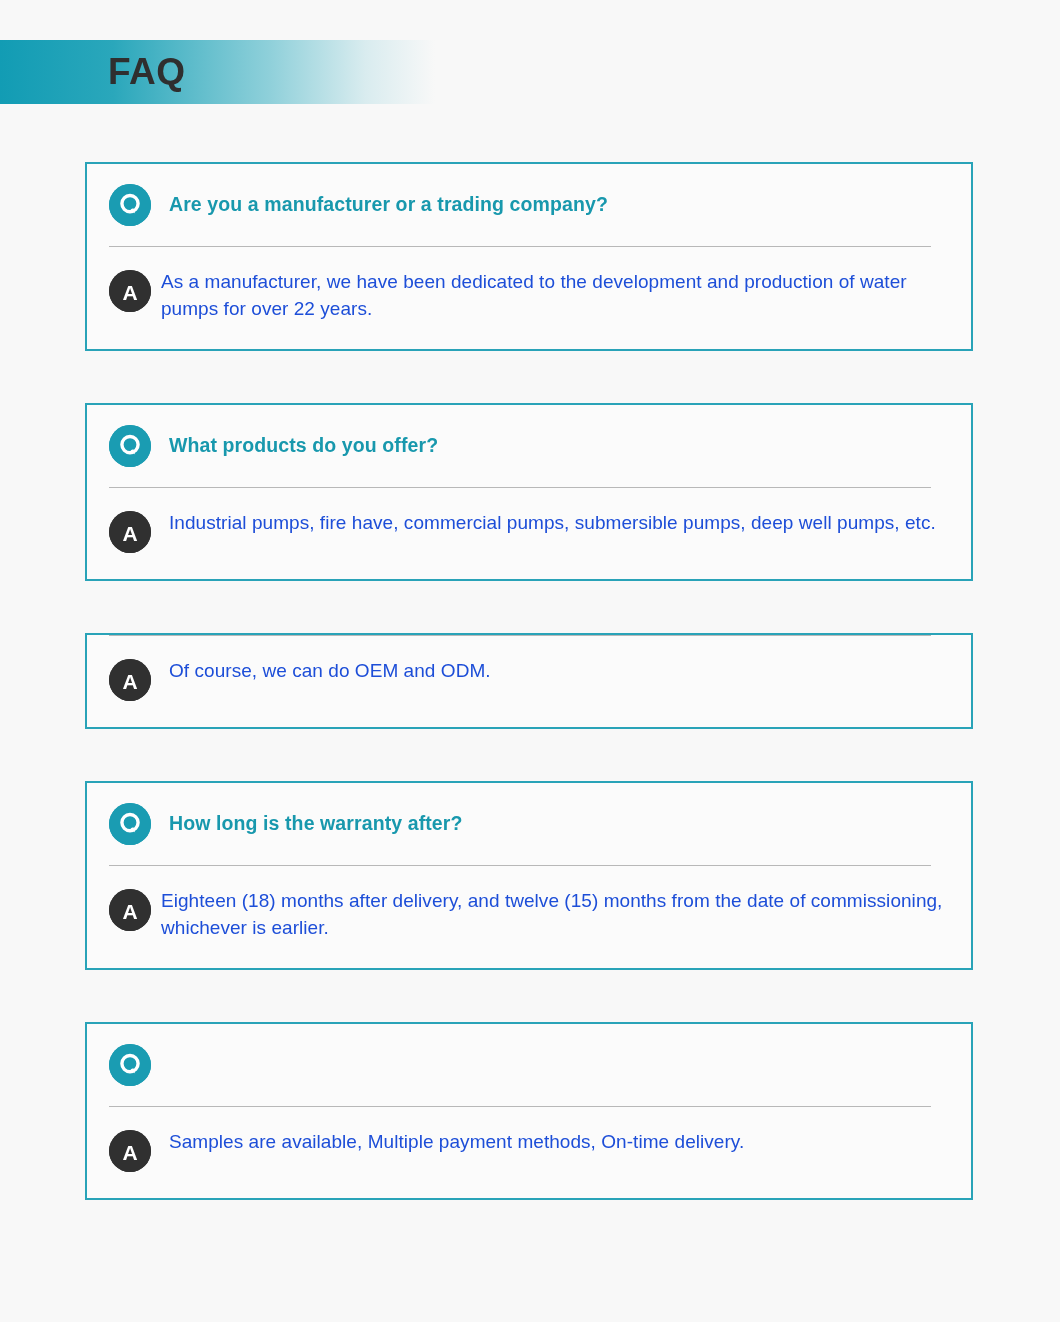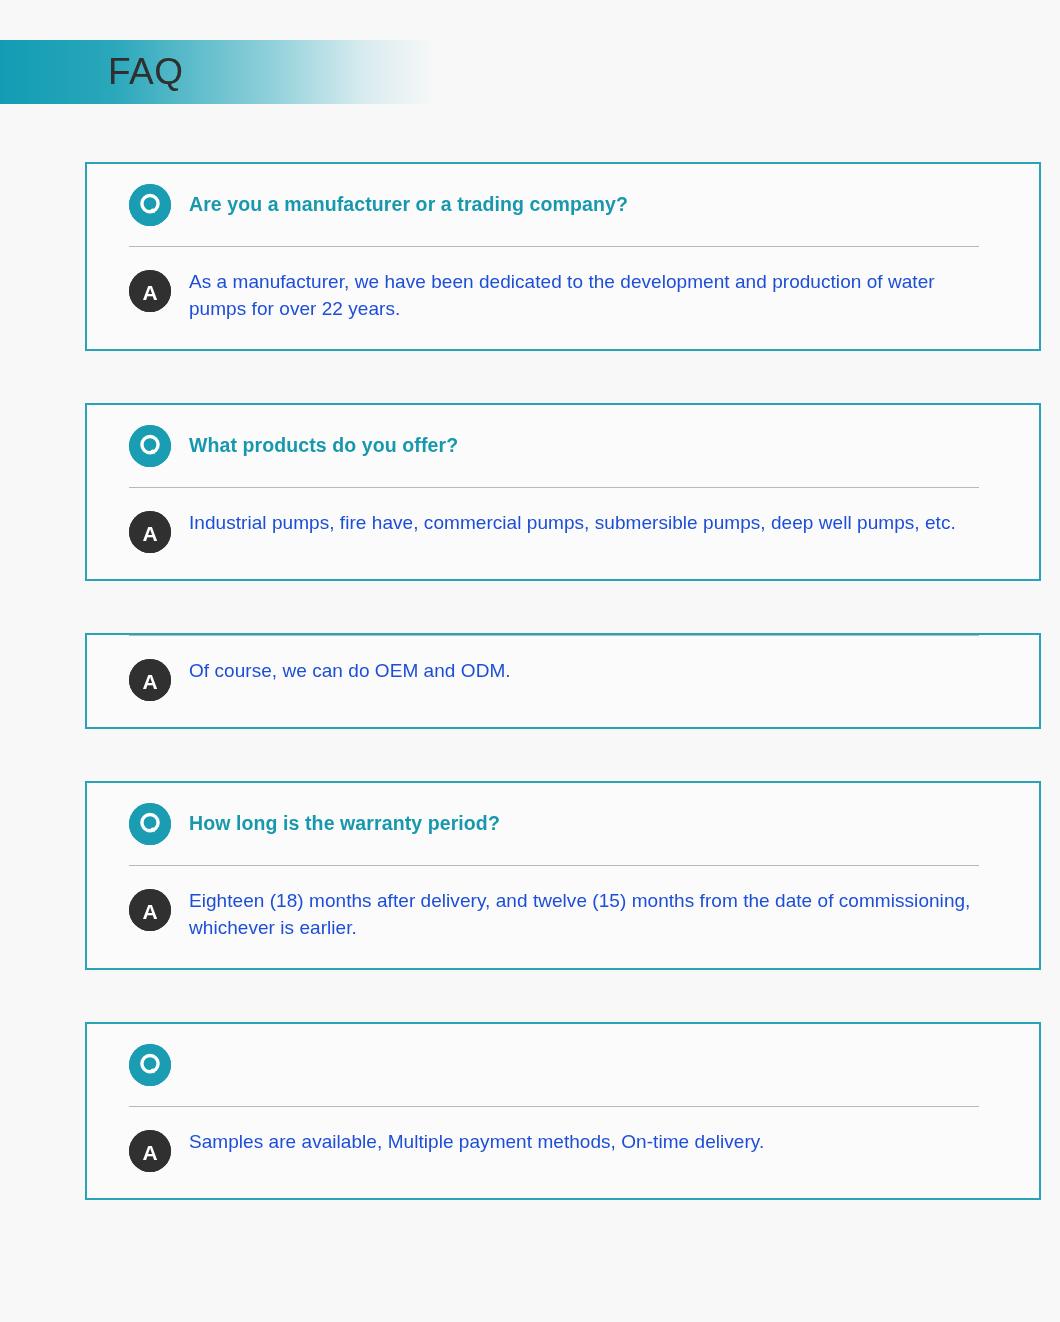--- a/index.html
+++ b/index.html
@@ -31,42 +31,42 @@
     height: 64px;
     background: linear-gradient(to right, #129cb4 0%, #2aa7bb 26%, #8fd0da 62%, #d9ecef 84%, #f8f8f8 100%);
   }
   .header-title {
     position: absolute;
     left: 108px;
     top: 40px;
     height: 60px;
     line-height: 64px;
     font-size: 37px;
-    font-weight: normal;
+    font-weight: bold;
     letter-spacing: 0.5px;
     color: #2f2f2f;
     white-space: nowrap;
   }
 
   
   .faq-list {
     position: absolute;
     left: 85px;
     top: 162px;
     width: 888px;
   }
 
   .faq-card {
     position: relative;
     box-sizing: border-box;
-    width: 956px;
+    width: 888px;
     border: 2px solid #29a3b8;
     background: #fbfbfb;
     margin-bottom: 52px;
-    padding: 0 40px;
+    padding: 0 20px;
   }
   .faq-card:last-child { margin-bottom: 0; }
 
   .q-row {
     display: flex;
     align-items: center;
     min-height: 82px;
     padding-left: 2px;
   }
 
@@ -203,21 +203,21 @@
       <div class="q-row">
         <div class="q-wrap">
           <div class="badge badge-q">
             <svg width="42" height="42" viewBox="0 0 42 42" aria-hidden="true">
               <circle cx="21" cy="21" r="21" fill="#1a9cb2"></circle>
               <path d="M26.2 29.6 L21.5 25.2 L24.4 24.2 Z" fill="#ffffff"></path>
               <circle cx="21" cy="19.6" r="8.1" fill="none" stroke="#ffffff" stroke-width="3.4"></circle>
             </svg>
           </div>
         </div>
-        <div class="q-text">How long is the warranty period?</div>
+        <div class="q-text">How long is the warranty after?</div>
       </div>
       <div class="divider"></div>
       <div class="a-row">
         <div class="a-wrap">
           <div class="badge badge-a">
             <svg width="42" height="42" viewBox="0 0 42 42" aria-hidden="true">
               <circle cx="21" cy="21" r="21" fill="#303030"></circle>
               <text x="21" y="29.5" text-anchor="middle" font-family="Liberation Sans, sans-serif" font-size="21" font-weight="bold" fill="#ffffff">A</text>
             </svg>
           </div>

